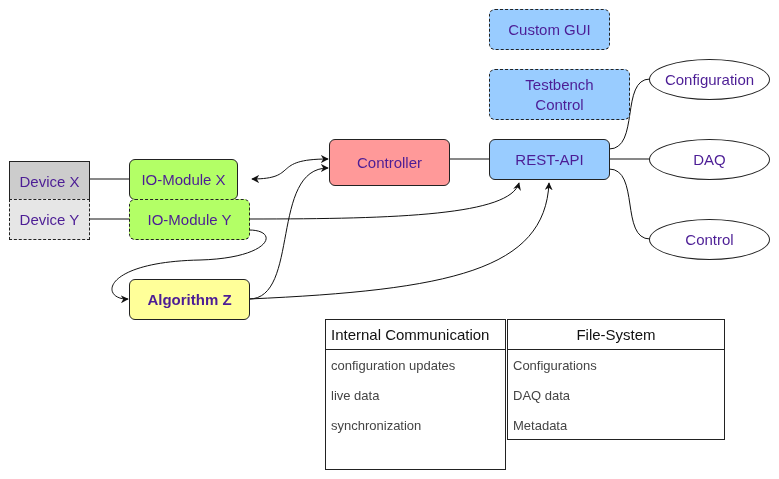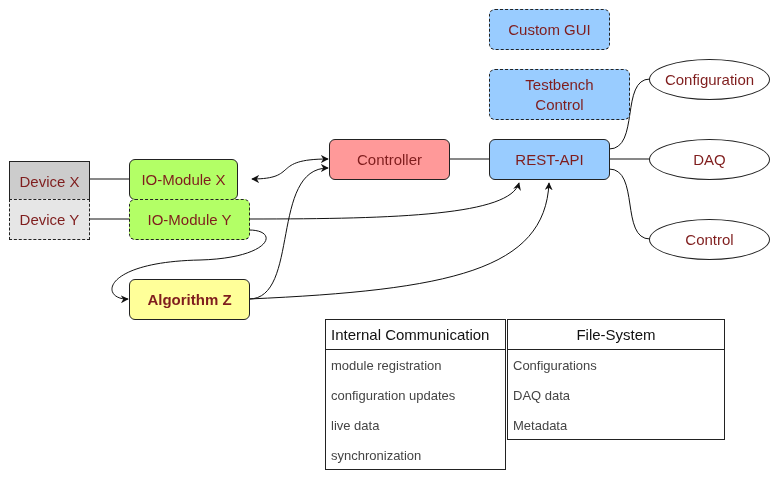--- a/index.html
+++ b/index.html
@@ -1,20 +1,20 @@
 <!DOCTYPE html>
 <html><head>
 <meta charset="utf-8">
 <style>
   html, body { margin: 0; padding: 0; background: #ffffff; }
   body { width: 779px; height: 479px; position: relative; overflow: hidden;
          font-family: "Liberation Sans", sans-serif; }
   #edges { position: absolute; left: 0; top: 0; }
   .node { position: absolute; box-sizing: border-box; display: flex; align-items: center;
-          justify-content: center; text-align: center; font-size: 15px; color: #7f1d1d;
+          justify-content: center; text-align: center; font-size: 15px; color: #4c1d95;
           border: 1px solid #222; line-height: 20px; }
   .rounded { border-radius: 6px; }
   .dashed { border-style: dashed; }
   .ellipse { border-radius: 50%; background: #fff; }
   .table { position: absolute; box-sizing: border-box; border: 1px solid #222; background: #fff; }
   .table .head { height: 29px; border-bottom: 1px solid #222; display: flex; align-items: center;
                  font-size: 15px; color: #111; }
   .table .row { height: 30px; display: flex; align-items: center; padding-left: 5px;
                 font-size: 13px; color: #444; }
 </style>
@@ -40,31 +40,30 @@
     <path d="M249,299 C300,299 270,168 328,168" marker-end="url(#arr)"></path>
     <path d="M249,299 C450,290 545,270 549,183" marker-end="url(#arr)"></path>
   </g>
 </svg>
 
 <div class="node" style="left:9px;top:161px;width:81px;height:41px;background:#cccccc;">Device X</div>
 <div class="node dashed" style="left:9px;top:199px;width:81px;height:41px;background:#e6e6e6;">Device Y</div>
 <div class="node rounded" style="left:129px;top:159px;width:109px;height:41px;background:#b3ff66;">IO-Module X</div>
 <div class="node rounded dashed" style="left:129px;top:199px;width:121px;height:41px;background:#b3ff66;">IO-Module Y</div>
 <div class="node rounded" style="left:129px;top:279px;width:121px;height:41px;background:#ffff99;font-weight:bold;">Algorithm Z</div>
-<div class="node rounded" style="left:329px;top:139px;width:121px;height:41px;background:#ff9999;">Controller</div>
+<div class="node rounded" style="left:329px;top:139px;width:121px;height:47px;background:#ff9999;">Controller</div>
 <div class="node rounded" style="left:489px;top:139px;width:121px;height:41px;background:#99ccff;">REST-API</div>
 <div class="node rounded dashed" style="left:489px;top:9px;width:121px;height:41px;background:#99ccff;">Custom GUI</div>
 <div class="node rounded dashed" style="left:489px;top:69px;width:141px;height:51px;background:#99ccff;padding:0 20px;">Testbench Control</div>
 <div class="node ellipse" style="left:649px;top:59px;width:121px;height:41px;">Configuration</div>
 <div class="node ellipse" style="left:649px;top:139px;width:121px;height:41px;">DAQ</div>
 <div class="node ellipse" style="left:649px;top:219px;width:121px;height:41px;">Control</div>
 
 <div class="table" style="left:289px;top:319px;width:181px;height:151px;margin-left:36px;">
   <div class="head" style="padding-left:5px;">Internal Communication</div>
-  <div class="row">module registration</div>
   <div class="row">configuration updates</div>
   <div class="row">live data</div>
   <div class="row">synchronization</div>
 </div>
 
 <div class="table" style="left:507px;top:319px;width:218px;height:121px;">
   <div class="head" style="justify-content:center;">File-System</div>
   <div class="row">Configurations</div>
   <div class="row">DAQ data</div>
   <div class="row">Metadata</div>

